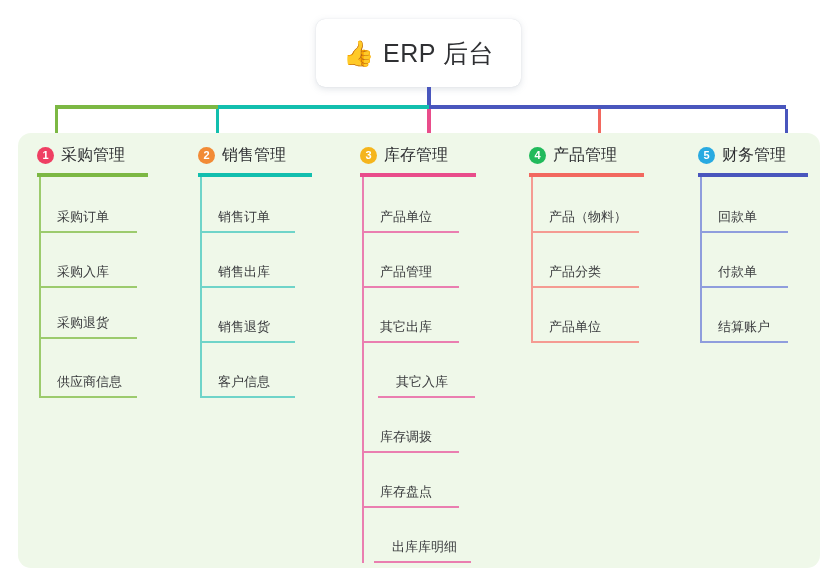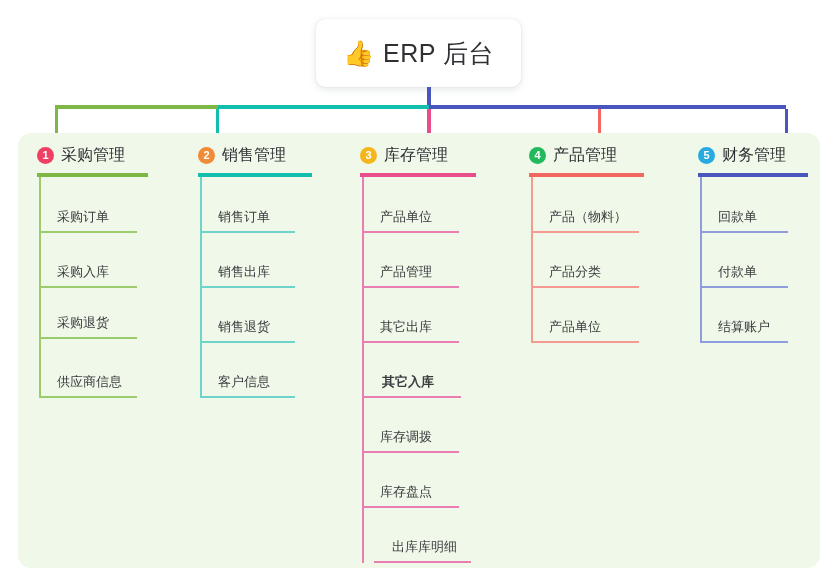--- a/index.html
+++ b/index.html
@@ -157,21 +157,21 @@
             <div class="leaf-rule" style="width: 97px; background: rgb(234, 126, 176);"></div>
           </div>
           <div class="leaf" style="left: 2px; top: 115px; width: 97px; height: 40px;">
             <span class="leaf-label">产品管理</span>
             <div class="leaf-rule" style="width: 97px; background: rgb(234, 126, 176);"></div>
           </div>
           <div class="leaf" style="left: 2px; top: 170px; width: 97px; height: 40px;">
             <span class="leaf-label">其它出库</span>
             <div class="leaf-rule" style="width: 97px; background: rgb(234, 126, 176);"></div>
           </div>
-          <div class="leaf" style="left: 4px; top: 225px; width: 97px; height: 40px; font-weight: bold;">
+          <div class="leaf" style="left: 18px; top: 225px; width: 97px; height: 40px;">
             <span class="leaf-label">其它入库</span>
             <div class="leaf-rule" style="width: 97px; background: rgb(234, 126, 176);"></div>
           </div>
           <div class="leaf" style="left: 2px; top: 280px; width: 97px; height: 40px;">
             <span class="leaf-label">库存调拨</span>
             <div class="leaf-rule" style="width: 97px; background: rgb(234, 126, 176);"></div>
           </div>
           <div class="leaf" style="left: 2px; top: 335px; width: 97px; height: 40px;">
             <span class="leaf-label">库存盘点</span>
             <div class="leaf-rule" style="width: 97px; background: rgb(234, 126, 176);"></div>

